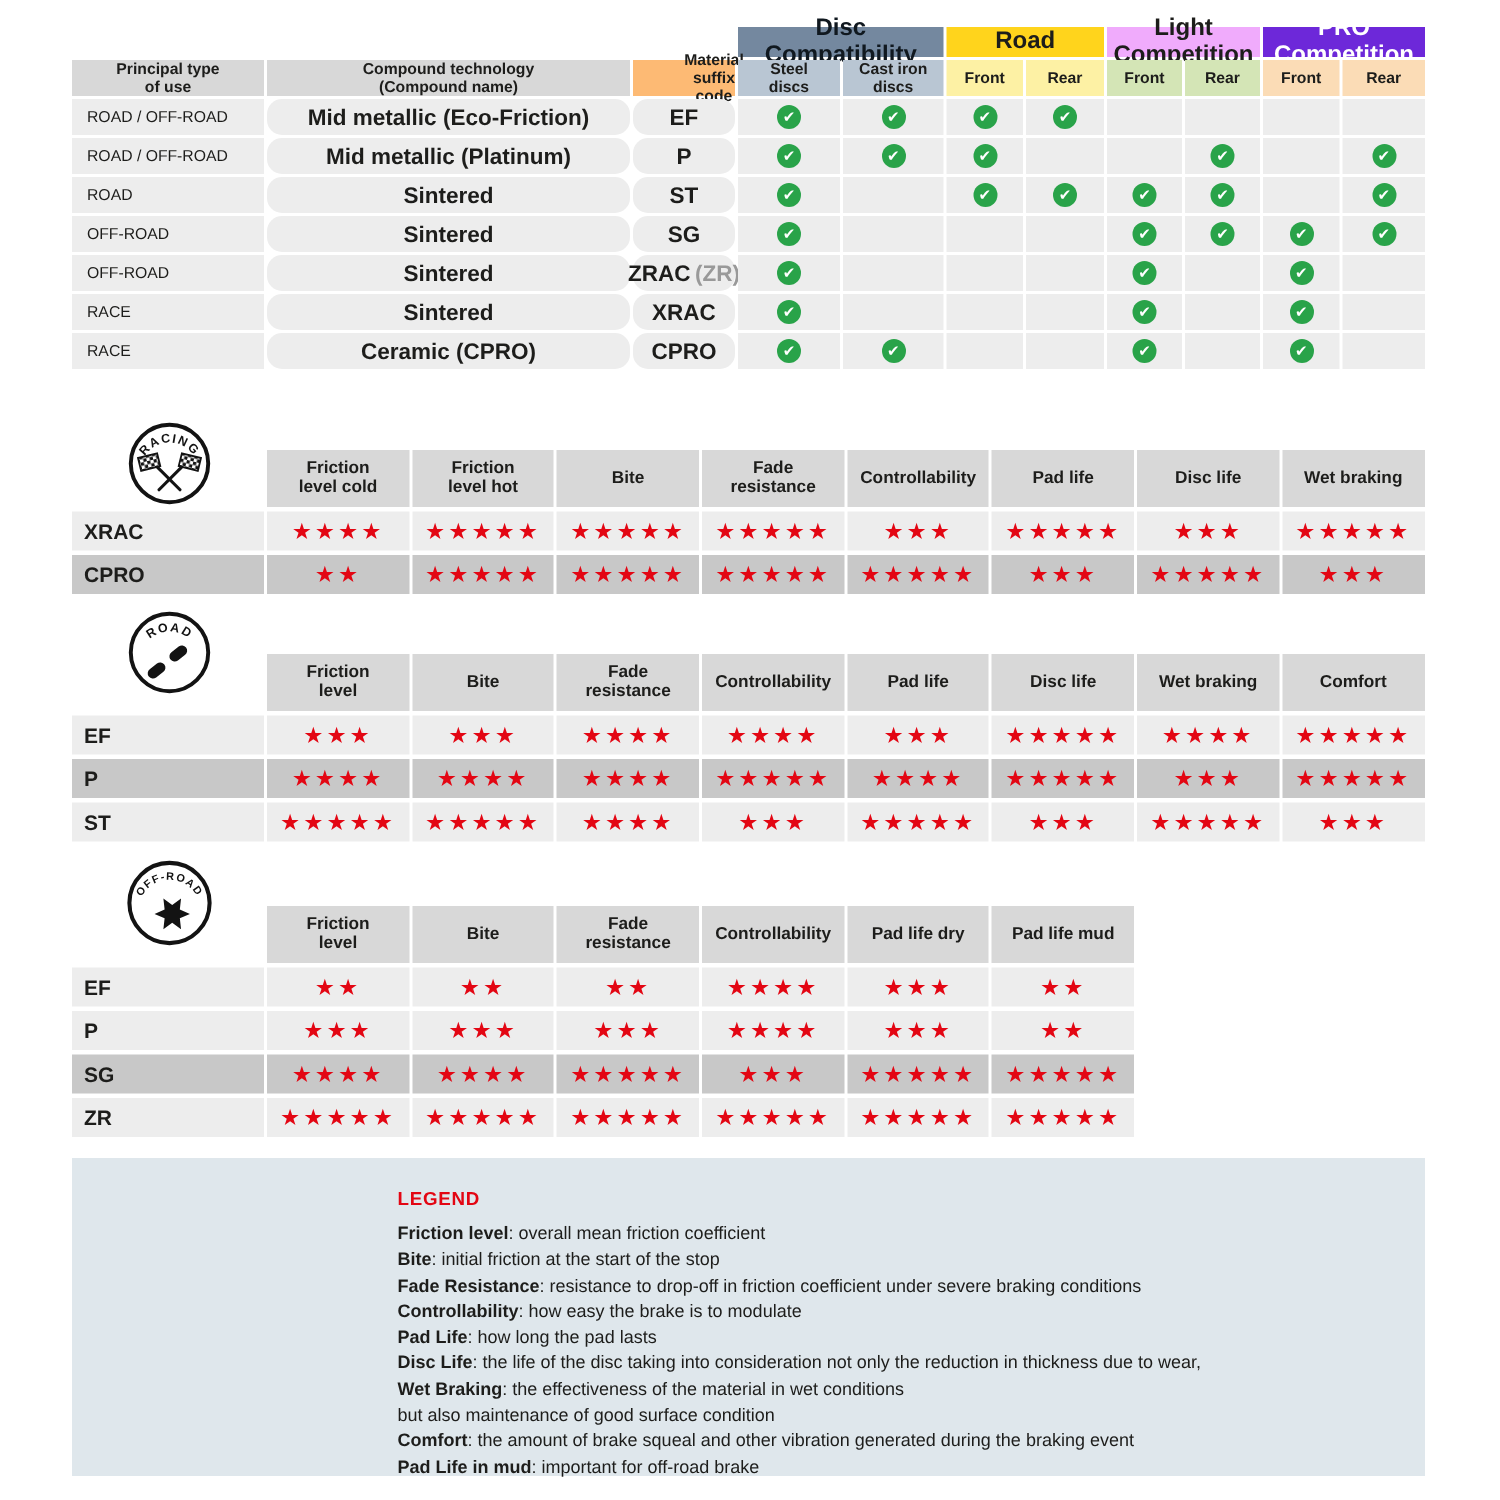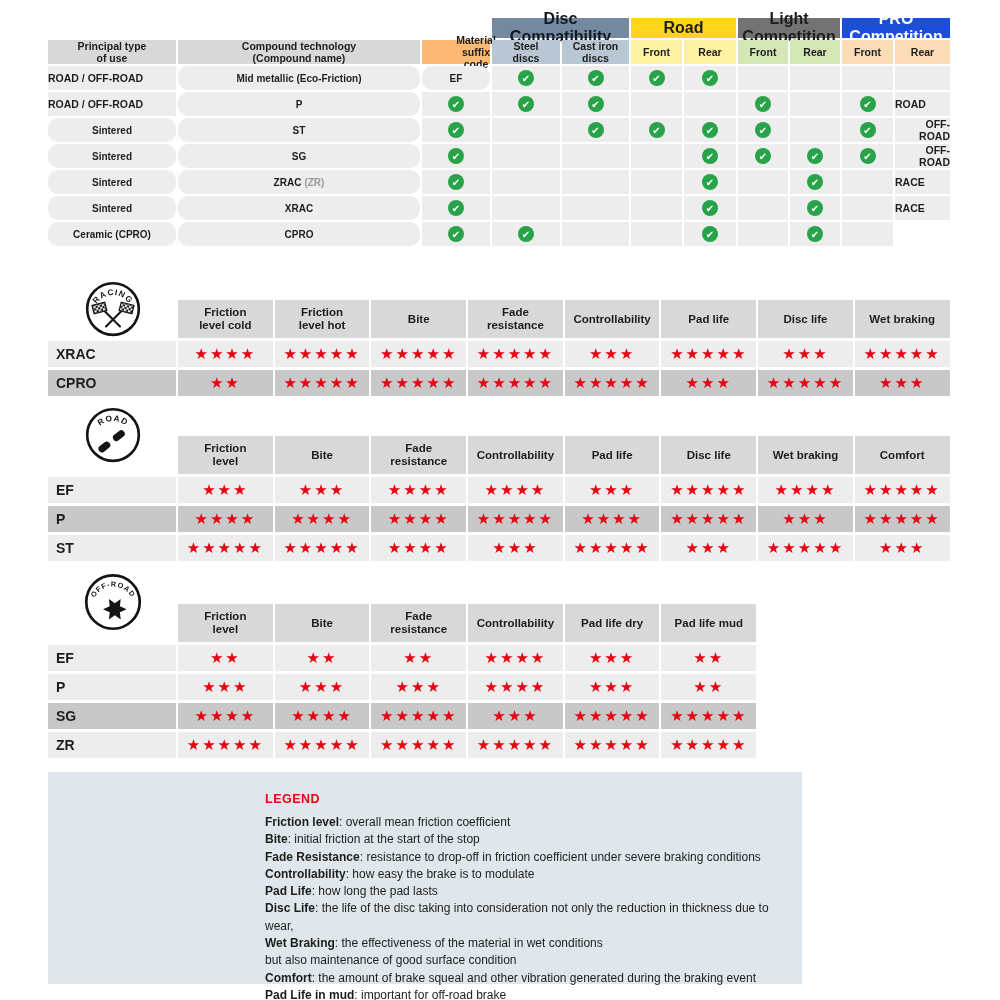--- a/index.html
+++ b/index.html
@@ -5,49 +5,49 @@
 <style>
   html,body{margin:0;padding:0;}
   body{width:1000px;height:1000px;background:#fff;color:var(--text,#1d1d1b);font-family:"Liberation Sans",sans-serif;}
   .page{position:relative;width:1000px;height:1000px;overflow:hidden;}
   .grid{position:absolute;display:grid;column-gap:2px;row-gap:2px;}
   #compat-grid{left:48px;top:18px;grid-template-columns:128px 242px 68px 68px 67px 51px 52px 50px 50px 51px 55px;}
   .cell{display:flex;align-items:center;justify-content:center;text-align:center;}
   .group-header{height:20px;font-size:16px;font-weight:bold;}
   .col-header{height:24px;font-size:10.5px;font-weight:bold;line-height:12px;white-space:pre-line;}
   .body{height:24px;background:var(--row-light,#ededed);}
-  .use-cell{justify-content:flex-start;font-size:10.5px;font-weight:bold;text-align:right;}
-  .tech-cell,.code-cell{font-size:10px;font-weight:bold;border-radius:10px;}
+  .use-cell{justify-content:flex-start;padding-left:10px;font-size:10.5px;font-weight:normal;text-align:left;}
+  .tech-cell,.code-cell{font-size:15px;font-weight:bold;border-radius:10px;}
   .code-note{color:#999;margin-left:3px;font-weight:bold;}
   .check{width:16px;height:16px;border-radius:50%;background:var(--check-bg,#29a349);color:#fff;font-size:10px;display:flex;align-items:center;justify-content:center;}
   .rating-grid{position:absolute;display:grid;column-gap:2px;row-gap:3px;}
   #grid-racing{left:48px;top:300px;}
   #grid-road{left:48px;top:436px;}
   #grid-offroad{left:48px;top:604px;}
   .rhead{height:38px;font-size:11.5px;font-weight:bold;line-height:13px;white-space:pre-line;background:var(--header-gray,#d8d8d8);padding:0 2px;}
   .rhead-spacer{background:transparent;}
   .rlabel{height:26px;background:var(--row-light,#ededed);justify-content:flex-start;padding-left:8px;font-size:14px;font-weight:bold;text-align:left;}
   .rstars{height:26px;background:var(--row-light,#ededed);color:var(--star,#e30613);font-size:15px;letter-spacing:2px;}
   .hl{background:var(--row-dark,#c8c8c8);}
   .badge{position:absolute;}
-  .legend{position:absolute;left:48px;top:772px;width:754px;height:212px;background:var(--legend-bg,#dfe7ec);box-sizing:border-box;padding:20px 20px 0 217px;font-size:12px;}
+  .legend{position:absolute;left:48px;top:772px;width:902px;height:212px;background:var(--legend-bg,#dfe7ec);box-sizing:border-box;padding:20px 20px 0 217px;font-size:12px;}
   .legend-title{color:var(--star,#e30613);font-weight:bold;font-size:12.5px;letter-spacing:.5px;margin-bottom:8px;}
   .legend-line{line-height:17.3px;}
 </style>
 </head>
 <body>
 
 <div class="page">
 
   <div class="grid" id="compat-grid">
       <div class="cell" style="grid-column: 1 / span 3;"></div>
       <div class="cell group-header" style="grid-column: span 2; background: rgb(116, 136, 159); color: rgb(16, 24, 31);">Disc Compatibility</div>
       <div class="cell group-header" style="grid-column: span 2; background: rgb(255, 212, 28); color: rgb(29, 29, 27);">Road</div>
-      <div class="cell group-header" style="grid-column: span 2; background: #737373; color: rgb(29, 29, 27);">Light Competition</div>
-      <div class="cell group-header" style="grid-column: span 2; background: #1d4ed8; color: rgb(255, 255, 255);">PRO Competition</div>
+      <div class="cell group-header" style="grid-column: span 2; background: #f0abfc; color: rgb(29, 29, 27);">Light Competition</div>
+      <div class="cell group-header" style="grid-column: span 2; background: #6d28d9; color: rgb(255, 255, 255);">PRO Competition</div>
       <div class="cell col-header" style="background: rgb(216, 216, 216);">Principal type
 of use</div>
       <div class="cell col-header" style="background: rgb(216, 216, 216);">Compound technology
 (Compound name)</div>
       <div class="cell col-header" style="background: #fdba74; padding-left: 40px;">Material
 suffix code</div>
       <div class="cell col-header" style="background: rgb(185, 198, 211);">Steel
 discs</div>
       <div class="cell col-header" style="background: rgb(185, 198, 211);">Cast iron
 discs</div>
@@ -70,20 +70,21 @@
         <span class="check">✔</span>
       </div>
       <div class="cell body">
         <span class="check">✔</span>
       </div>
       <div class="cell body"></div>
       <div class="cell body"></div>
       <div class="cell body"></div>
       <div class="cell body"></div>
       <div class="cell body use-cell">ROAD / OFF-ROAD</div>
+      <div class="cell body tech-cell">Mid metallic (Platinum)</div>
       <div class="cell body code-cell">P</div>
       <div class="cell body">
         <span class="check">✔</span>
       </div>
       <div class="cell body">
         <span class="check">✔</span>
       </div>
       <div class="cell body">
         <span class="check">✔</span>
       </div>

